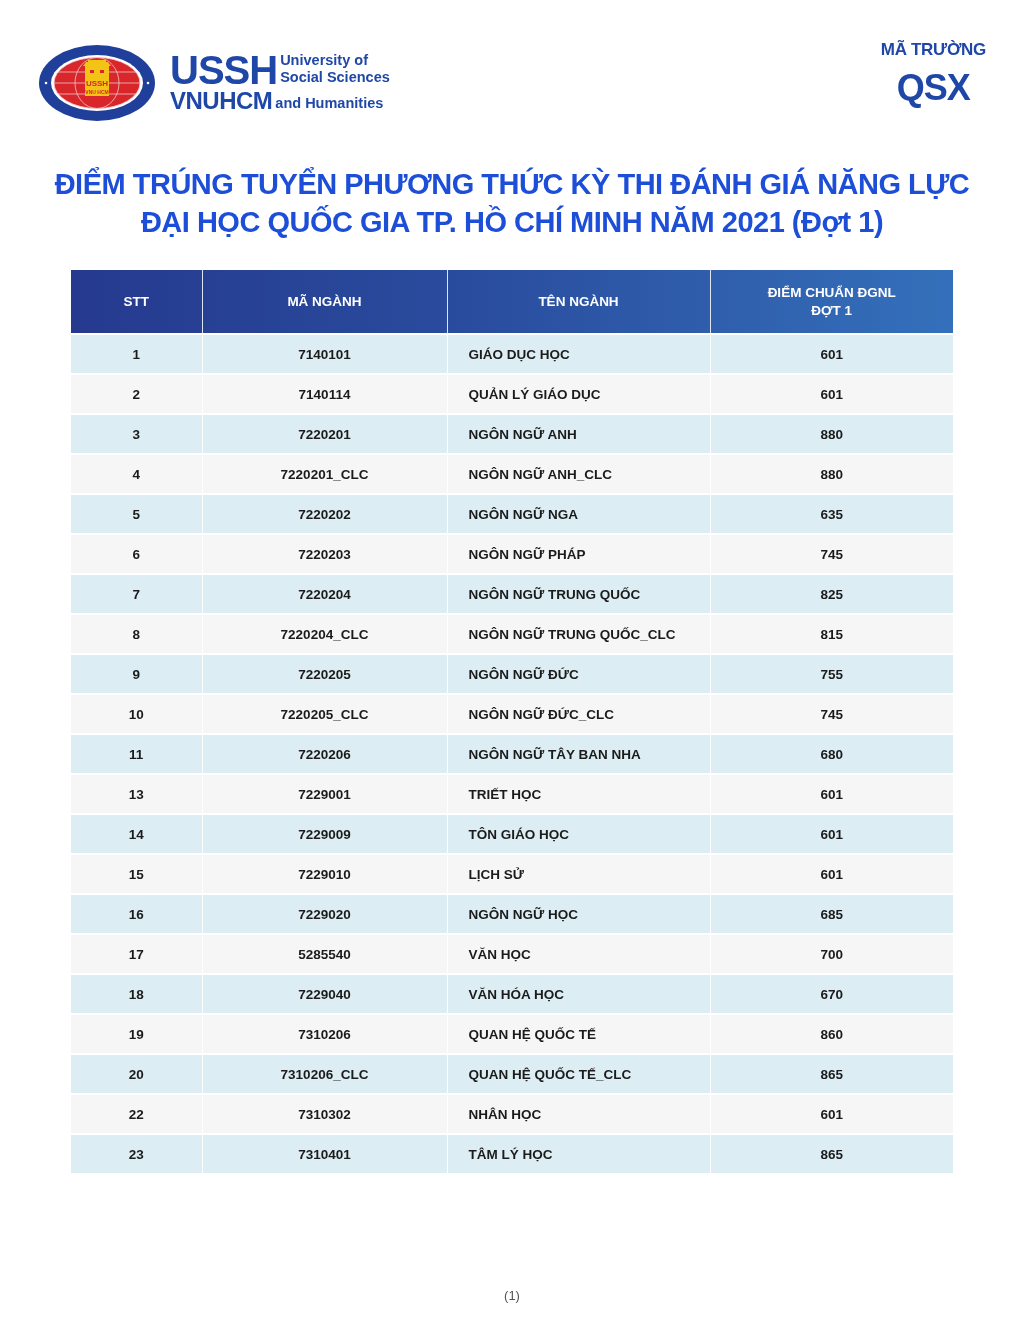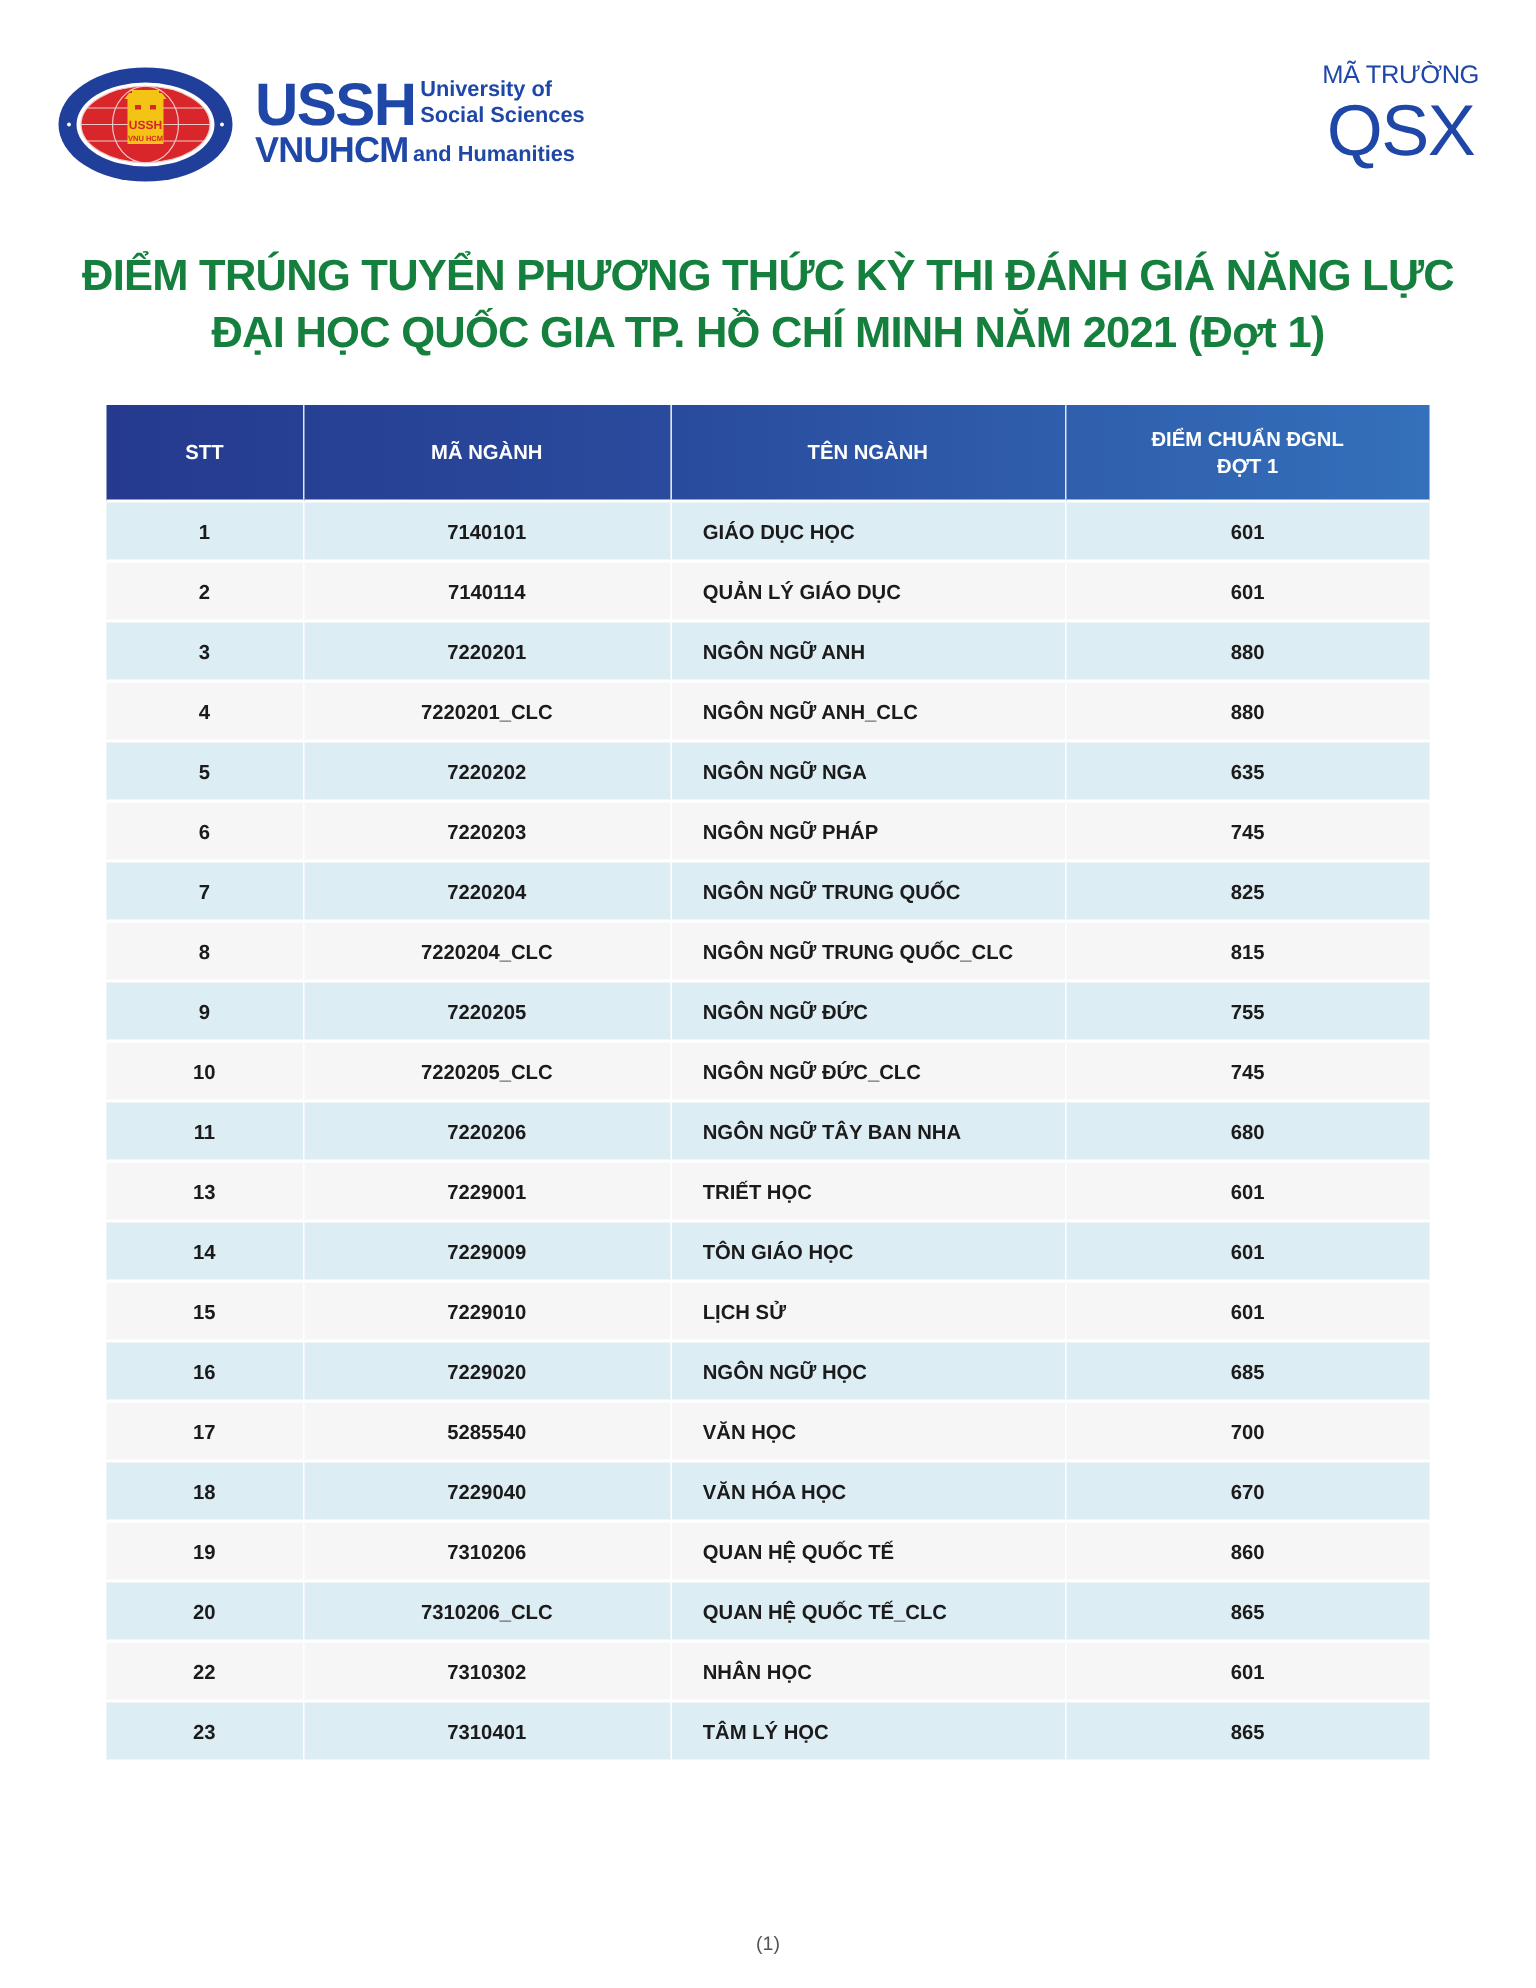--- a/index.html
+++ b/index.html
@@ -7,24 +7,24 @@
          font-family:"Liberation Sans", "DejaVu Sans", sans-serif; }
   .header { position:absolute; left:0; top:0; width:1024px; height:140px; }
   .logo-emblem { position:absolute; left:38px; top:44px; width:118px; height:78px; }
   .brand { position:absolute; left:170px; top:52px; }
   .brand-row { display:flex; align-items:flex-start; }
   .brand-big { font-weight:900; color:#1f47a8; letter-spacing:-1px; }
   .brand-ussh { font-size:40px; line-height:36px; }
   .brand-vnu { font-size:24px; line-height:26px; letter-spacing:-0.5px; }
   .brand-small { color:#1f47a8; font-weight:bold; font-size:14.5px; line-height:17px; margin-left:3px; }
   .school-code { position:absolute; right:38px; top:40px; text-align:center; color:#1f47a8; }
-  .school-code-label { font-weight:normal; font-size:17px; letter-spacing:-0.3px; }
-  .school-code-value { font-weight:400; font-size:48px; line-height:56px; letter-spacing:-1px; }
+  .school-code-label { font-weight:bold; font-size:17px; letter-spacing:-0.3px; }
+  .school-code-value { font-weight:700; font-size:36px; line-height:56px; letter-spacing:-1px; }
   .title { position:absolute; left:0; top:165px; width:1024px; text-align:center;
-           color:#15803d; font-weight:bold; font-size:29px; line-height:38px; letter-spacing:-0.5px; }
+           color:#1d4ed8; font-weight:bold; font-size:29px; line-height:38px; letter-spacing:-0.5px; }
   table.scores { position:absolute; left:71px; top:270px; width:882px; border-collapse:collapse;
                  table-layout:fixed; }
   table.scores th { height:63px; color:#ffffff; font-size:13.5px; font-weight:bold; padding:0;
                     border-right:1.5px solid #dfe6ef; text-align:center; line-height:18px; }
   table.scores th:last-child { border-right:none; }
   thead tr { background:linear-gradient(90deg, #253a8e 0%, #2a4c9e 45%, #3470bb 100%); }
   table.scores td { height:38px; font-size:13.5px; font-weight:bold; color:#1b1b1b; padding:0;
                     border-right:1.5px solid #ffffff; border-top:2px solid #ffffff; text-align:center; }
   table.scores td:last-child { border-right:none; }
   table.scores td.name { text-align:left; padding-left:21px; }

